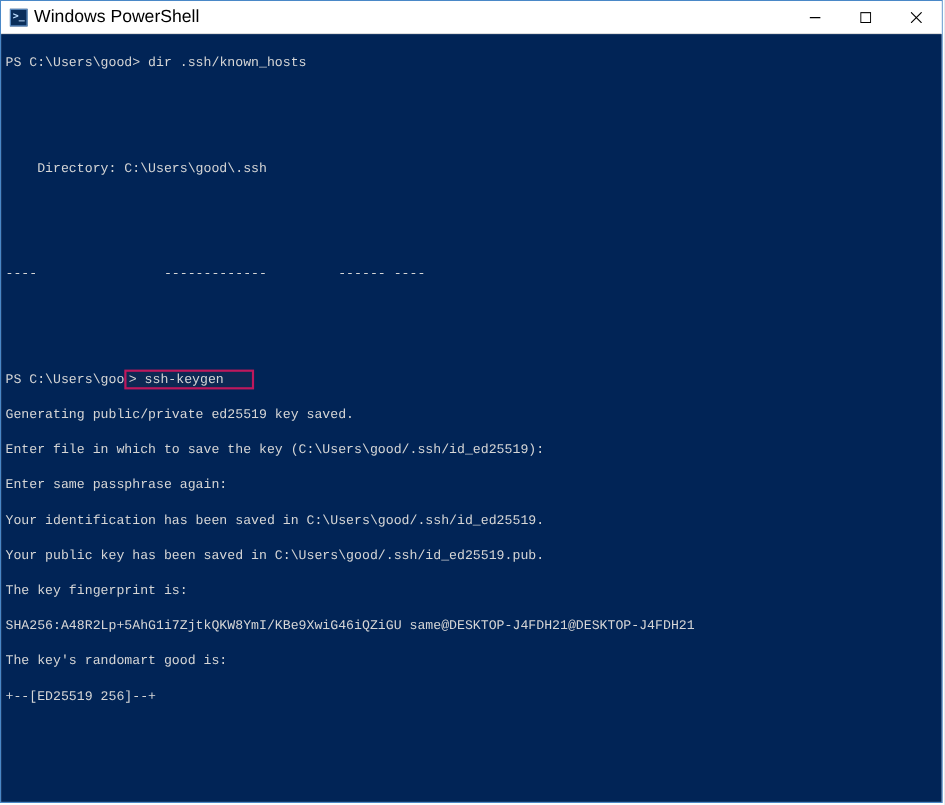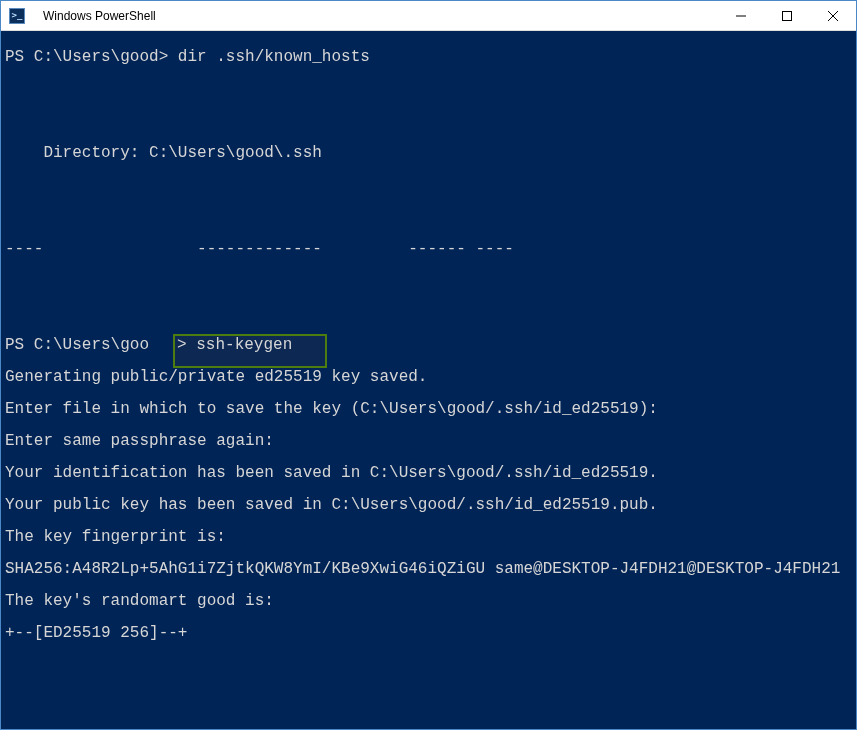--- a/index.html
+++ b/index.html
@@ -36,56 +36,54 @@
     justify-content: center;
   }
   .titlebar .icon span {
     color: #bfdfff;
     font-size: 9px;
     font-family: Consolas, monospace;
     font-weight: bold;
     line-height: 1;
   }
   .titlebar .title {
-    font-size: 12px;
+    font-size: 16px;
     color: #000;
     flex: 1;
-    margin-left: 12px;
   }
   .winbtns {
     display: flex;
     height: 100%;
   }
   .winbtn {
     width: 46px;
     height: 100%;
     display: flex;
     align-items: center;
     justify-content: center;
     font-size: 12px;
     color: #333;
   }
   .winbtn svg { width: 10px; height: 10px; }
   .terminal {
     flex: 1;
     background: #012456;
     padding: 2px 4px;
     font-family: Consolas, "Courier New", monospace;
-    font-size: 16px;
+    font-size: 12px;
     line-height: 16px;
     color: #d6d6d6;
     white-space: pre;
     overflow: hidden;
     position: relative;
   }
   .hl {
-    border: 2px solid #4d7c0f;
-    padding: 0 4px 12px 2px;
+    border: 2px solid #be185d;
+    padding: 0 4px 0 2px;
     background: rgba(255,122,43,0.05);
-    margin-left: 24px;
   }
   div.line { min-height: 16px; }
 </style>
 </head>
 <body>
 
 <div class="window">
   <div class="titlebar">
     <div class="icon">
       <span>&gt;_</span>

